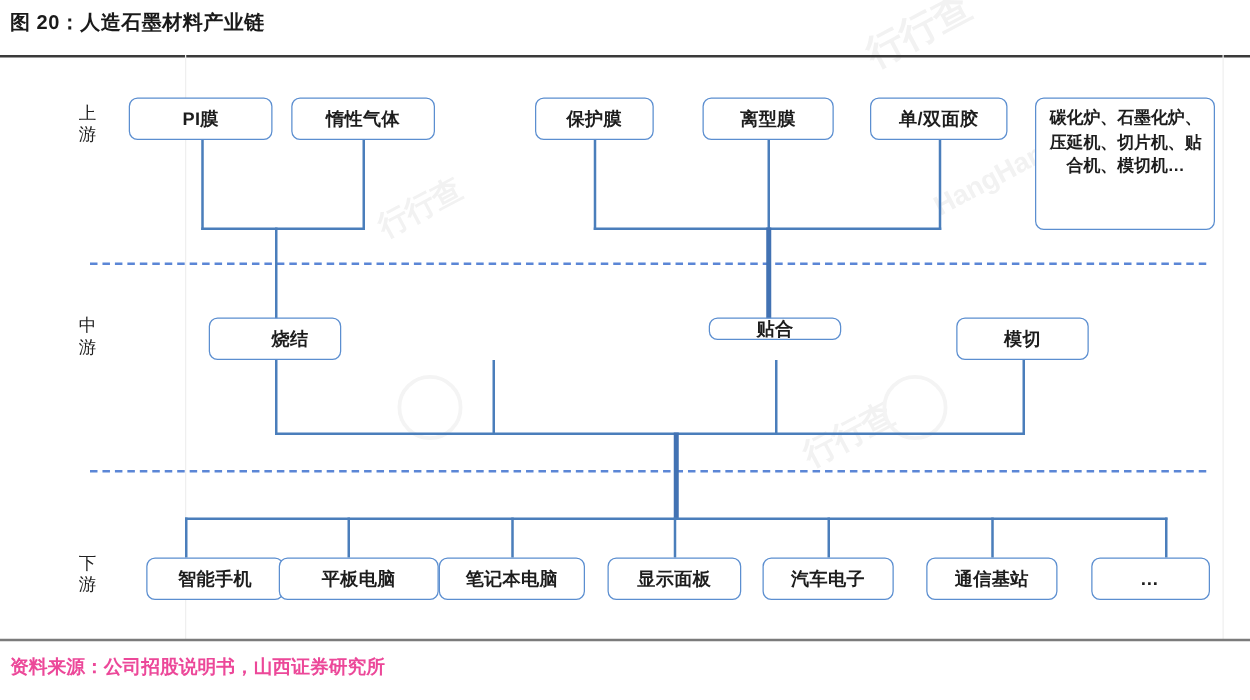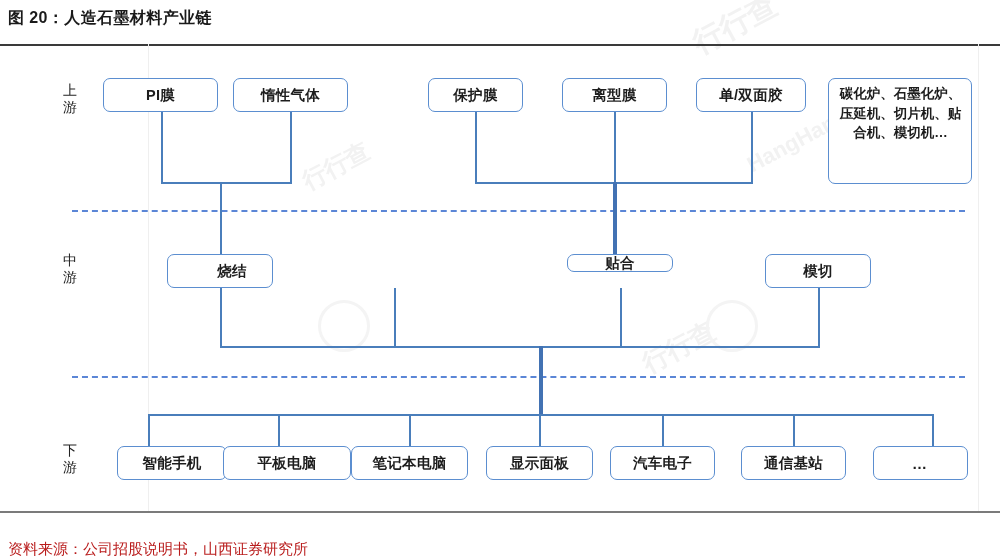--- a/index.html
+++ b/index.html
@@ -20,22 +20,22 @@
   }
   .rule-top{
     position:absolute;left:0;top:44px;width:1000px;height:2px;
     background:#3a3a3a;
   }
   .rule-bot{
     position:absolute;left:0;top:511px;width:1000px;height:2px;
     background:#7b7b7b;
   }
   .source{
-    position:absolute;left:8px;top:540px;
-    font-size:15px;font-weight:400;color:#b91c1c;white-space:nowrap;
+    position:absolute;left:8px;top:524px;
+    font-size:15px;font-weight:700;color:#ec4899;white-space:nowrap;
   }
   .frame-edge{
     position:absolute;top:44px;height:468px;width:1px;
     background:#efefef;
   }
 
   
   .wm{
     position:absolute;color:#f2f2f2;font-size:30px;font-weight:700;
     transform:rotate(-28deg);user-select:none;pointer-events:none;

